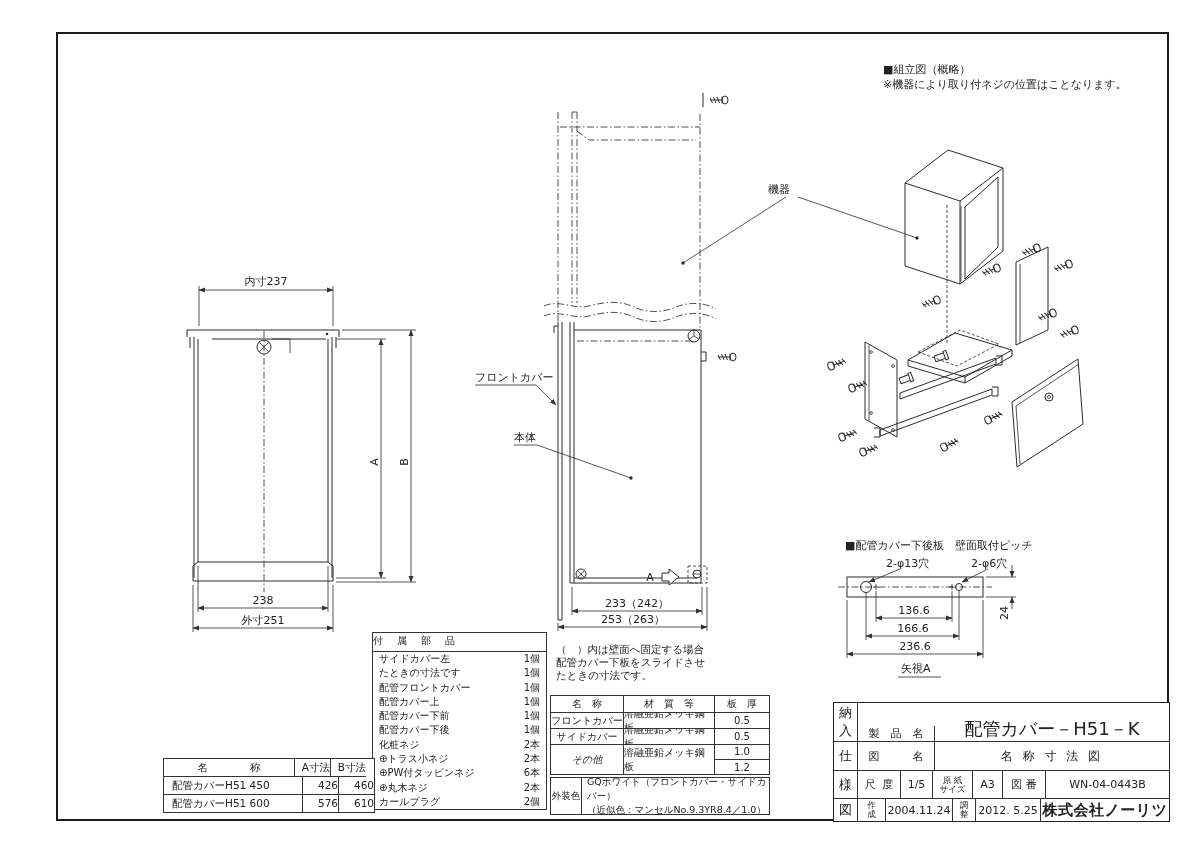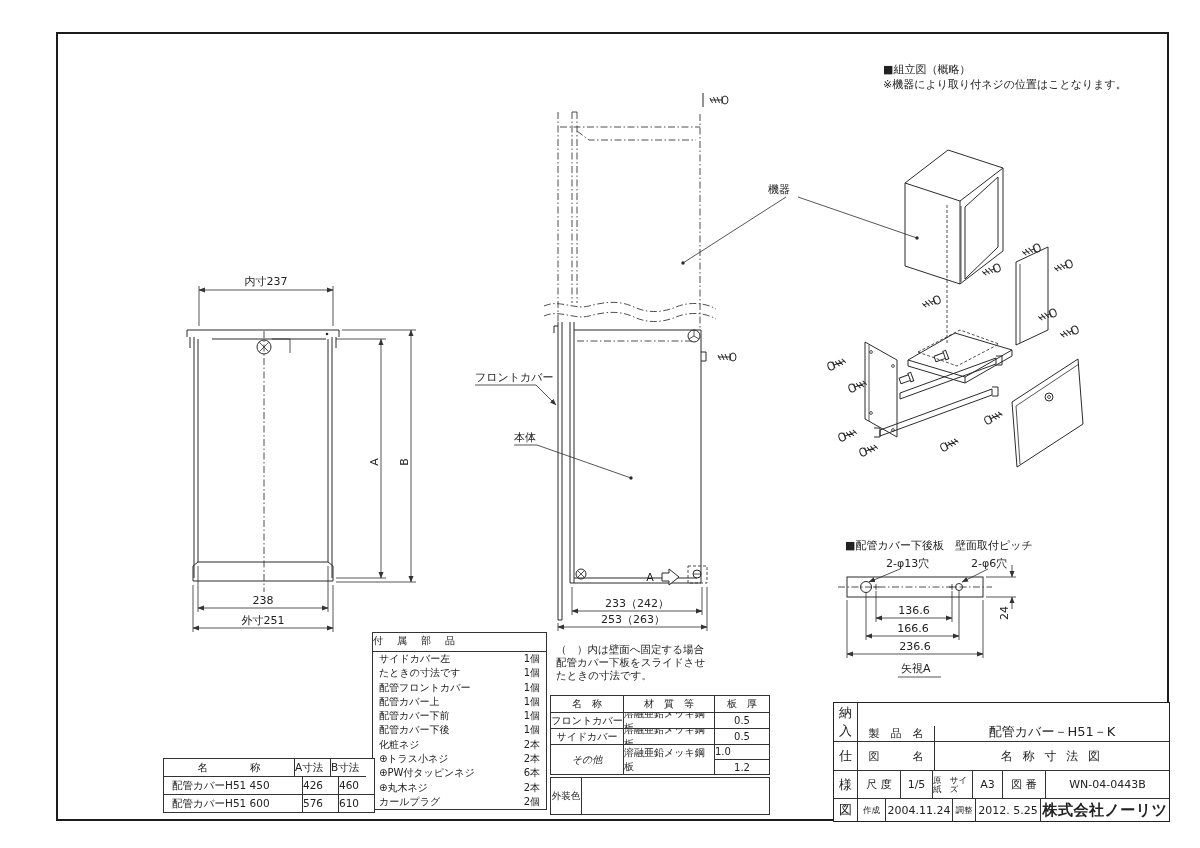--- a/index.html
+++ b/index.html
@@ -14,21 +14,21 @@
   .abs{position:absolute;}
   .note{font-size:11px;line-height:15px;color:#222;}
   .smallnote{font-size:10.5px;line-height:13px;color:#222;}
   
   .parts{width:173px;border:1px solid #333;background:#fff;font-size:10px;}
   .parts .hd{height:18px;line-height:18px;border-bottom:1px solid #333;letter-spacing:2px;font-family:Liberation Mono, monospace;}
   .parts .row{display:flex;justify-content:space-between;height:14.3px;line-height:14.3px;padding:0 6px;}
   
   .sizeT{position:absolute;border:1px solid #333;background:#fff;font-size:10.5px;}
   .sizeT .r{display:flex;}
-  .sizeT .c{border-right:1px solid #333;border-bottom:1px solid #333;height:17px;line-height:17px;text-align:left;overflow:hidden;}
+  .sizeT .c{border-right:1px solid #333;border-bottom:1px solid #333;height:17px;line-height:17px;text-align:right;overflow:hidden;}
   .sizeT .c:last-child{border-right:none;}
   .sizeT .r:last-child .c{border-bottom:none;}
   .sizeT .nm{width:130px;text-align:left;padding-left:8px;}
   .sizeT .v{width:35px;}
   
   .matT{position:absolute;border:1px solid #333;background:#fff;font-size:10px;}
   .matT .r{display:flex;}
   .matT .c{border-right:1px solid #333;border-bottom:1px solid #333;display:flex;align-items:center;justify-content:center;overflow:hidden;}
   .matT .c:last-child{border-right:none;}
   .colorBox{position:absolute;border:1px solid #333;background:#fff;font-size:9.5px;display:flex;}
@@ -37,21 +37,21 @@
   
   .tb{position:absolute;border:1.5px solid #222;background:#fff;display:flex;font-size:11px;}
   .tb .vcol{width:23px;border-right:1px solid #333;display:flex;flex-direction:column;}
   .tb .vcell{border-bottom:1px solid #333;display:flex;flex-direction:column;align-items:center;justify-content:center;font-size:13px;}
   .tb .vcol .vcell:last-child{border-bottom:none;}
   .tb .main{flex:1;display:flex;flex-direction:column;}
   .tb .row{display:flex;border-bottom:1px solid #333;}
   .tb .main .row:last-child{border-bottom:none;}
   .tb .cell{border-right:1px solid #333;display:flex;align-items:center;justify-content:center;overflow:hidden;}
   .tb .row .cell:last-child{border-right:none;}
-  .tb .two{flex-direction:row;font-size:8.5px;line-height:9px;}
+  .tb .two{flex-direction:column;font-size:8.5px;line-height:9px;}
   .tb .company{font-weight:bold;font-size:15px;letter-spacing:0.5px;}
 </style>
 </head>
 <body>
 
 <div class="sheet">
 
 <svg class="art" width="1200" height="848" viewBox="0 0 1200 848">
   <defs>
     <marker id="ar" viewBox="0 0 10 10" refX="9.5" refY="5" markerWidth="8" markerHeight="8" orient="auto-start-reverse">
@@ -300,28 +300,32 @@
   </div>
   <div class="r">
     <div class="c" style="width:72px;height:15px;">サイドカバー</div>
     <div class="c" style="width:90px;height:15px;">溶融亜鉛メッキ鋼板</div>
     <div class="c" style="width:54px;height:15px;">0.5</div>
   </div>
   <div class="r">
     <div class="c" style="width:72px;height:29px;border-bottom:none;font-style:italic;">その他</div>
     <div class="c" style="width:90px;height:29px;border-bottom:none;">溶融亜鉛メッキ鋼板</div>
     <div class="c" style="width:54px;height:29px;border-bottom:none;flex-direction:column;padding:0;">
-      <div style="height:14px;line-height:14px;border-bottom:1px solid #333;width:100%;">1.0</div>
+      <div style="height:14px;line-height:14px;border-bottom:1px solid #333;width:100%;text-align:center;">1.0</div>
       <div style="height:14px;line-height:15px;width:100%;text-align:center;">1.2</div>
     </div>
   </div>
 </div>
 
 <div class="colorBox" style="left:550px;top:777px;width:218px;height:36px;">
   <div class="lab">外装色</div>
+  <div class="bd">
+    <div>GQホワイト（フロントカバー・サイドカバー）</div>
+    <div>（近似色：マンセルNo.9.3YR8.4／1.0）</div>
+  </div>
 </div>
 
 <div class="tb" style="left:833px;top:702px;width:335px;height:118px;">
   <div class="vcol">
     <div class="vcell" style="height:38px;">
       <span>納</span>
       <span>入</span>
     </div>
     <div class="vcell" style="height:28px;">
           <span>仕</span>
@@ -329,28 +333,28 @@
     <div class="vcell" style="height:27px;">
           <span>様</span>
         </div>
     <div class="vcell" style="flex:1;">
           <span>図</span>
         </div>
   </div>
   <div class="main">
     <div class="row" style="height:38px;align-items:flex-end;">
       <div class="cell" style="width:76px;">製　品　名</div>
-      <div class="cell" style="flex:1;font-size:13px;">配管カバー－H51－K</div>
+      <div class="cell" style="flex:1;font-size:18px;">配管カバー－H51－K</div>
     </div>
     <div class="row" style="height:28px;justify-content:space-between;">
       <div class="cell" style="width:76px;">図　　　名</div>
       <div class="cell" style="flex:1;font-size:12px;letter-spacing:3px;">名 称 寸 法 図</div>
     </div>
     <div class="row" style="height:27px;">
-      <div class="cell" style="width:42px;">尺 度</div>
+      <div class="cell" style="width:42px;font-family:Liberation Mono, monospace;">尺 度</div>
       <div class="cell" style="width:31px;">1/5</div>
       <div class="cell two" style="width:39px;">
         <span>原 紙</span>
         <span>サイズ</span>
       </div>
       <div class="cell" style="width:29px;">A3</div>
       <div class="cell" style="width:42px;">図 番</div>
       <div class="cell" style="flex:1;">WN-04-0443B</div>
     </div>
     <div class="row" style="flex:1;">

